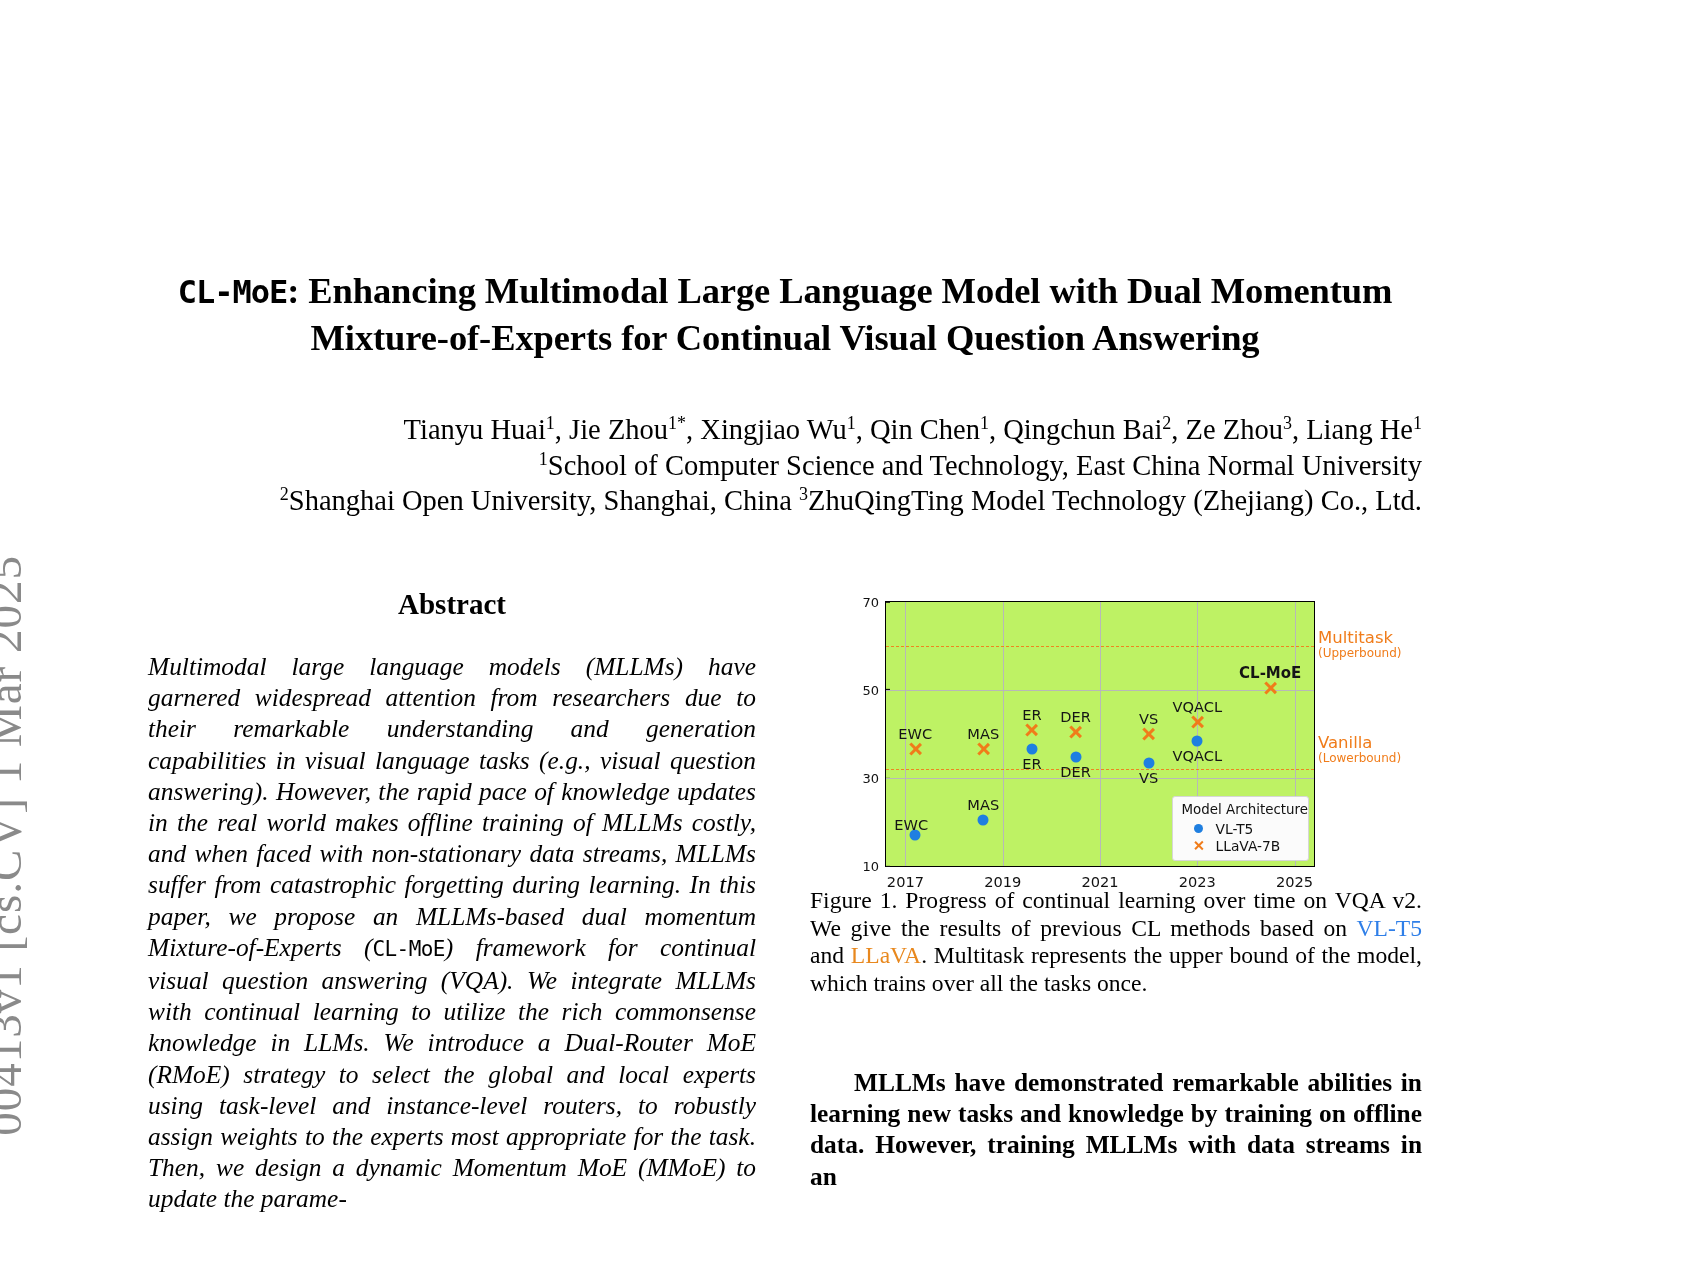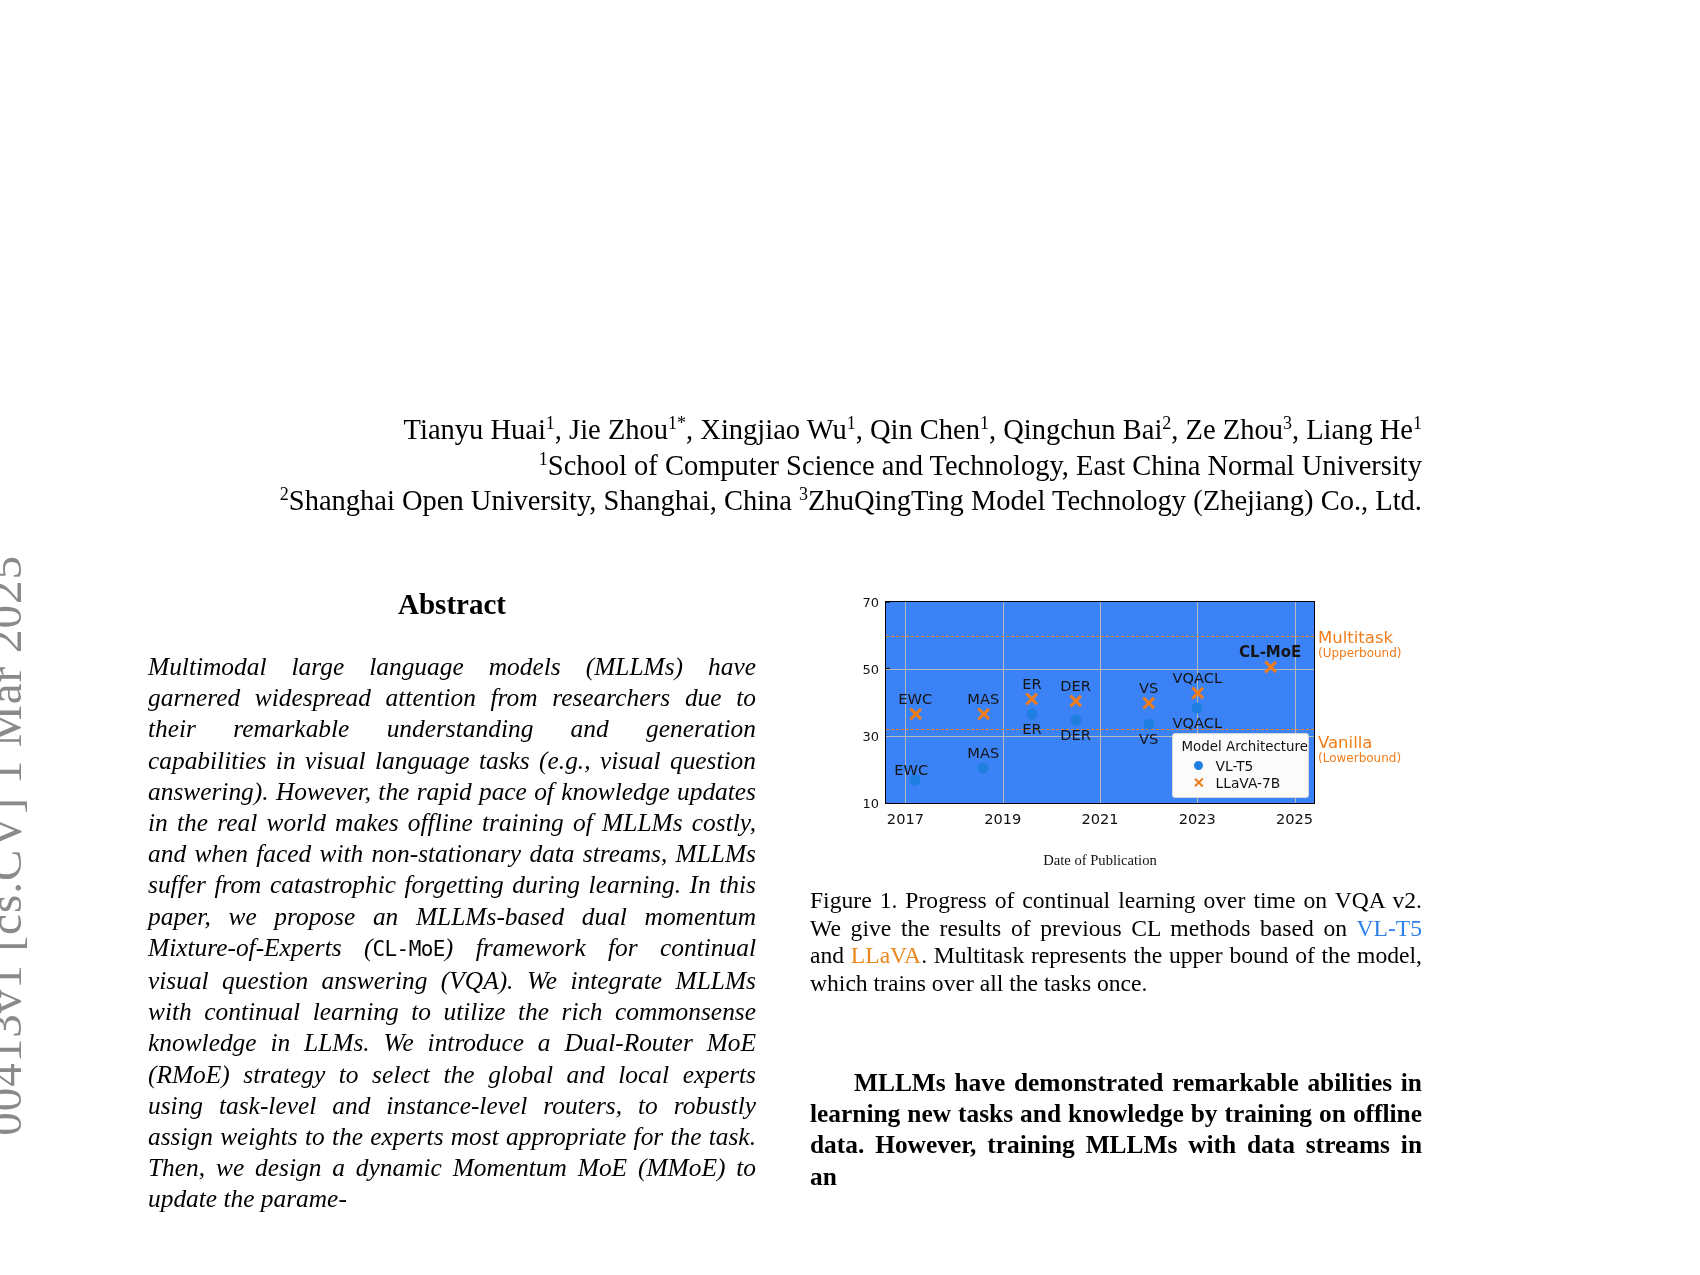--- a/index.html
+++ b/index.html
@@ -126,24 +126,24 @@
     top: 0;
     width: 612px;
     height: 270px;
     font-family: "DejaVu Sans", sans-serif;
   }
   #plot-frame {
     position: absolute;
     left: 75px;
     top: 13px;
     width: 430px;
-    height: 203px;
+    height: 266px;
     border: 1.4px solid #000;
     box-sizing: border-box;
-    background: #3b82f6;
+    background: #bef264;
   }
   .vgrid {
     position: absolute;
     top: 0;
     width: 1px;
     height: 100%;
     background: #b8b8b8;
   }
   .hgrid {
     position: absolute;
@@ -333,20 +333,27 @@
   #right-body p { margin: 0; }
   #right-body p.indent { text-indent: 44px; font-weight: bold; }
 </style>
 </head>
 <body>
 
 <div id="arxiv-stamp">00413v1  [cs.CV]  1 Mar 2025</div>
 
 <div id="page">
 
+  <div id="title-block">
+    <div class="paper-title">
+      <span class="mono-name">CL-MoE</span><span>: Enhancing Multimodal Large Language Model with Dual Momentum</span>
+      <br>
+      <span>Mixture-of-Experts for Continual Visual Question Answering</span>
+    </div>
+  </div>
 
   <div id="authors-block">
     <div class="author-line">
       <span>Tianyu Huai</span><sup>1</sup>,
       <span>Jie Zhou</span><sup>1*</sup>,
       <span>Xingjiao Wu</span><sup>1</sup>,
       <span>Qin Chen</span><sup>1</sup>,
       <span>Qingchun Bai</span><sup>2</sup>,
       <span>Ze Zhou</span><sup>3</sup>,
       <span>Liang He</span><sup>1</sup>

